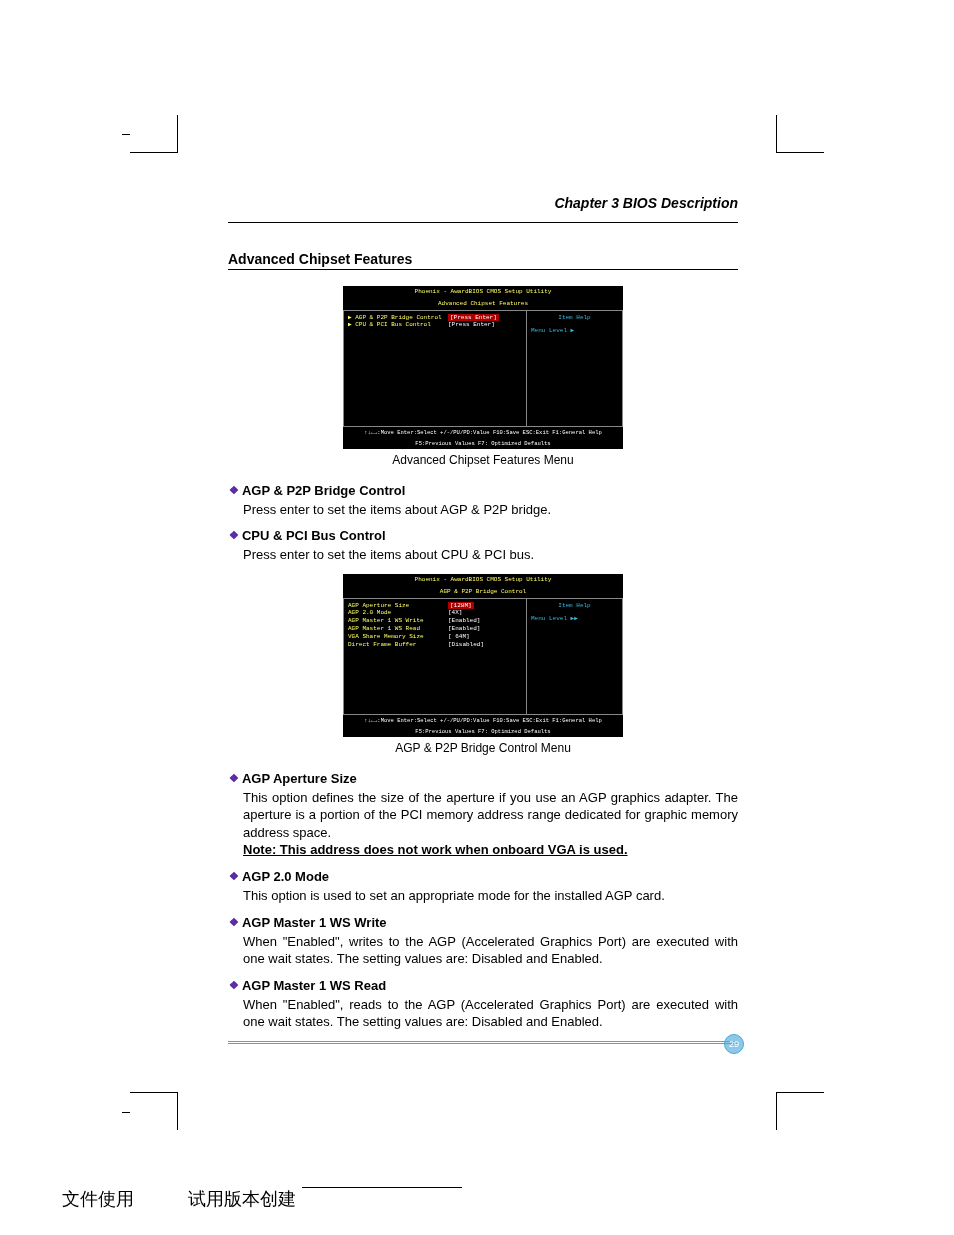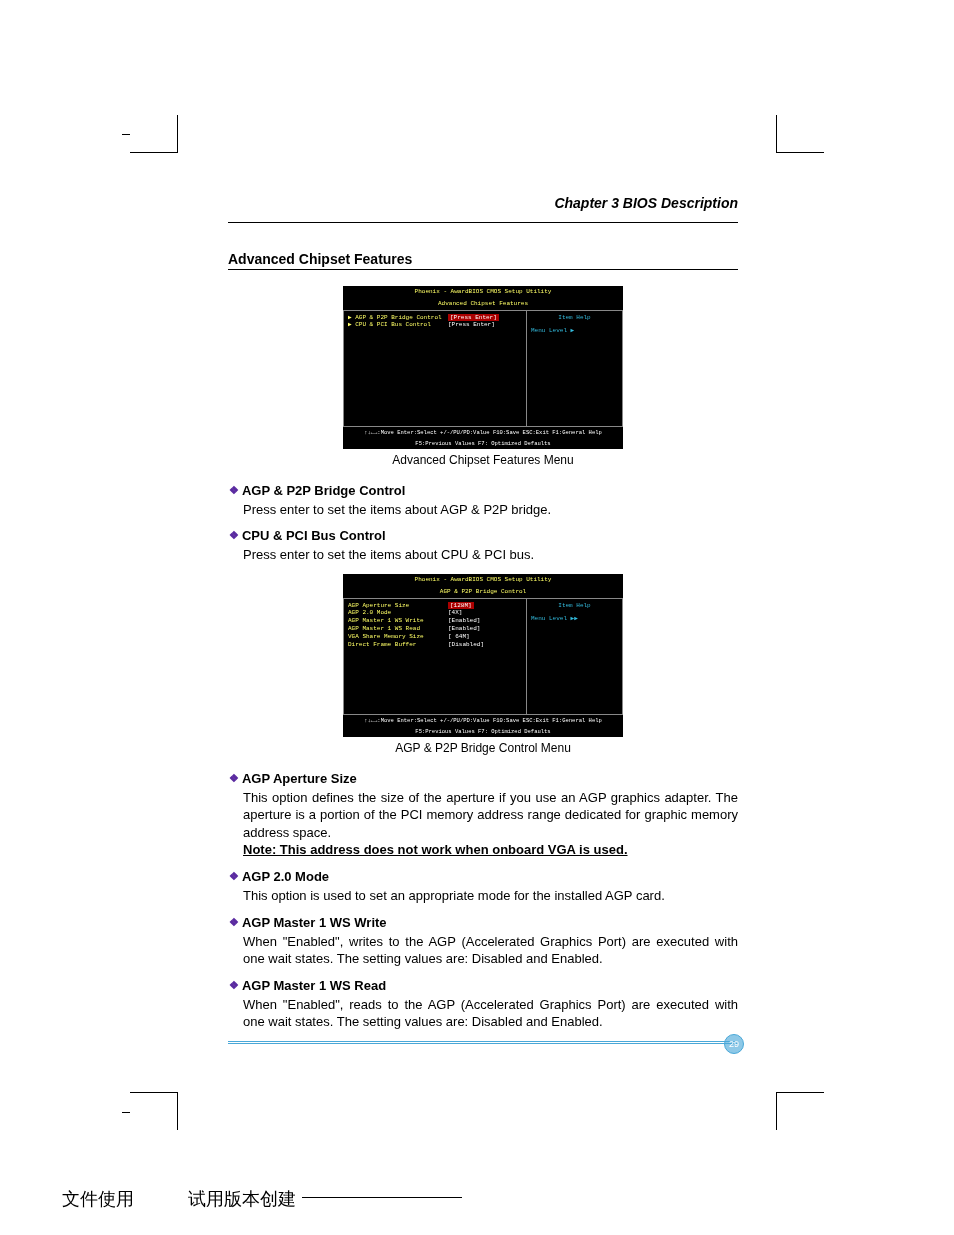--- a/index.html
+++ b/index.html
@@ -85,21 +85,21 @@
     font-size: 9px; color: #fff; background: #4aa8d8a0;
   }
 
   .footer-txt {
     position: absolute;
     bottom: 24px;
     left: 0; width: 923px;
     display: flex;
     font-family: "SimSun","Songti SC",serif;
     font-size: 18px;
-    align-items: center;
+    align-items: flex-start;
   }
   .footer-txt .a { margin-left: 62px; }
   .footer-txt .b { margin-left: 54px; }
   .footer-txt .line { flex: 0 0 160px; border-bottom: 1px solid #000; margin-left: 6px; margin-bottom: 3px;}
 </style>
 </head>
 <body>
 
 <div class="crop-tl"></div>
 <div class="crop-tr"></div>

